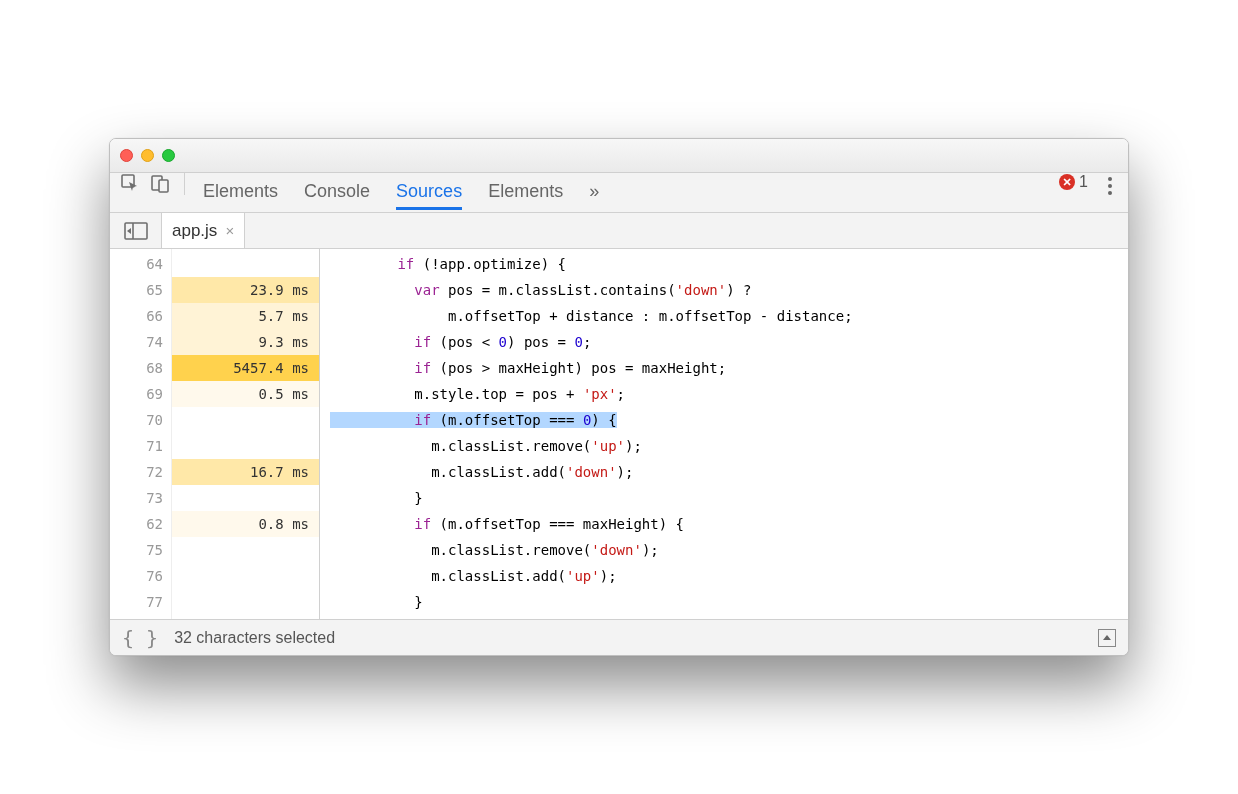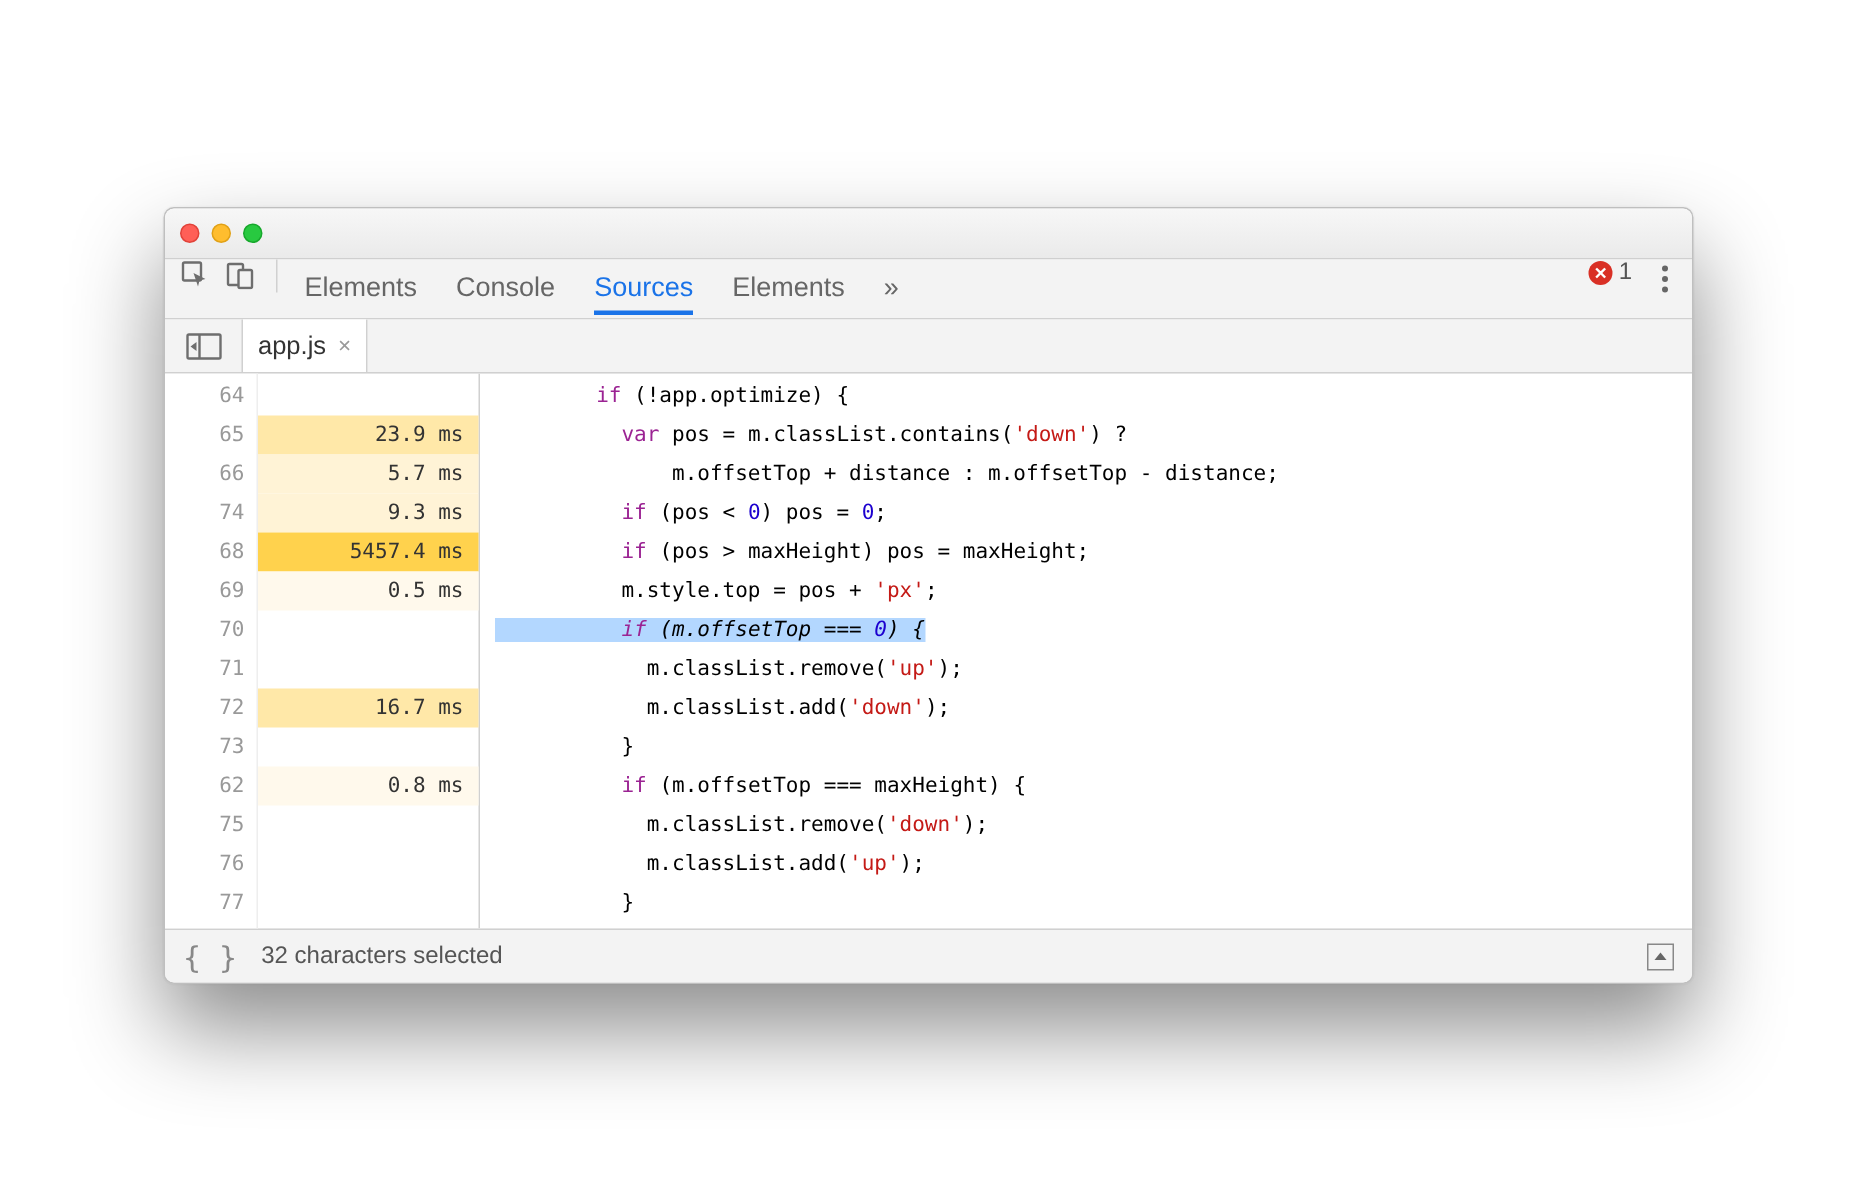--- a/index.html
+++ b/index.html
@@ -104,21 +104,21 @@
     padding-top:2px;
     white-space:pre;
     overflow:hidden;
   }
   .code div { height:26px; padding-left:10px; }
   .kw { color:#9b2393; }
   .var { color:#9b2393;text-align:right; }
   .num { color:#1c00cf; }
   .str { color:#c41a16; }
   .pln { color:#000; }
-  .sel { background:#b3d7ff;font-style:italic; }
+  .sel { background:#b3d7ff; }
   .statusbar {
     height: 36px;
     border-top:1px solid #d0d0d0;
     background:#f3f3f3;
     display:flex;
     align-items:center;
     padding:0 12px;
     font-size:16px;
     color:#555;
     gap:16px;

